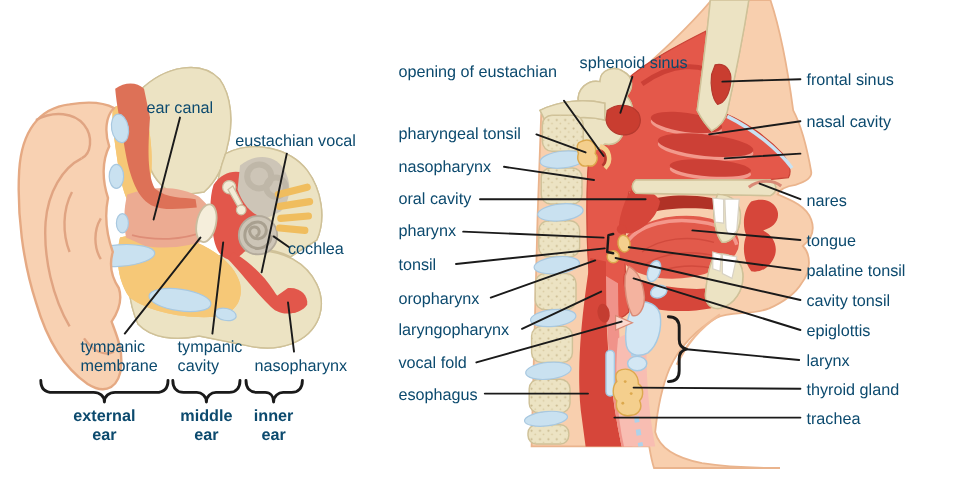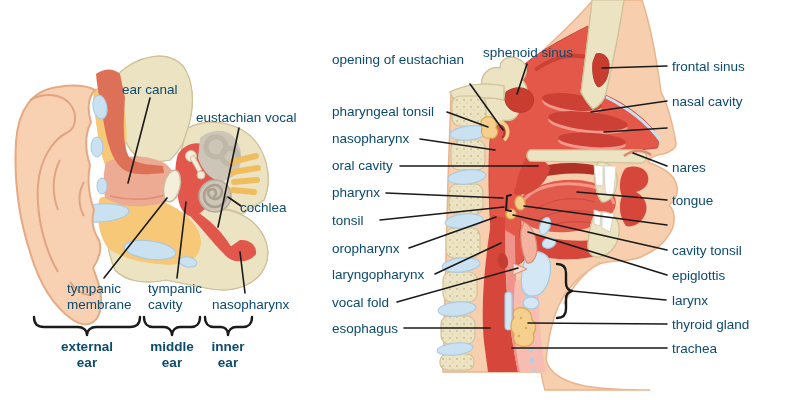--- a/index.html
+++ b/index.html
@@ -349,20 +349,23 @@
     </div>
   <div class="lbl" style="left:672px;top:94px">
       <span>nasal cavity</span>
     </div>
   <div class="lbl" style="left:672px;top:160px">
       <span>nares</span>
     </div>
   <div class="lbl" style="left:672px;top:193px">
       <span>tongue</span>
     </div>
+  <div class="lbl" style="left:672px;top:218px">
+      <span>palatine tonsil</span>
+    </div>
   <div class="lbl" style="left:672px;top:243px">
       <span>cavity tonsil</span>
     </div>
   <div class="lbl" style="left:672px;top:268px">
       <span>epiglottis</span>
     </div>
   <div class="lbl" style="left:672px;top:293px">
       <span>larynx</span>
     </div>
   <div class="lbl" style="left:672px;top:317px">

